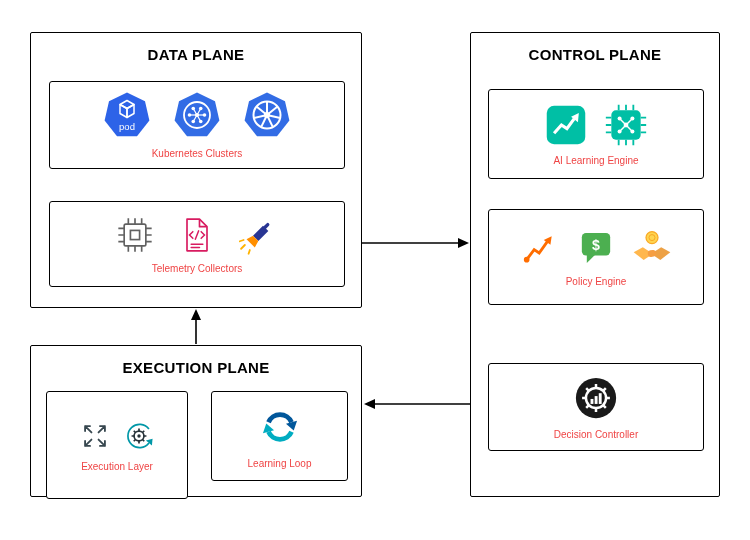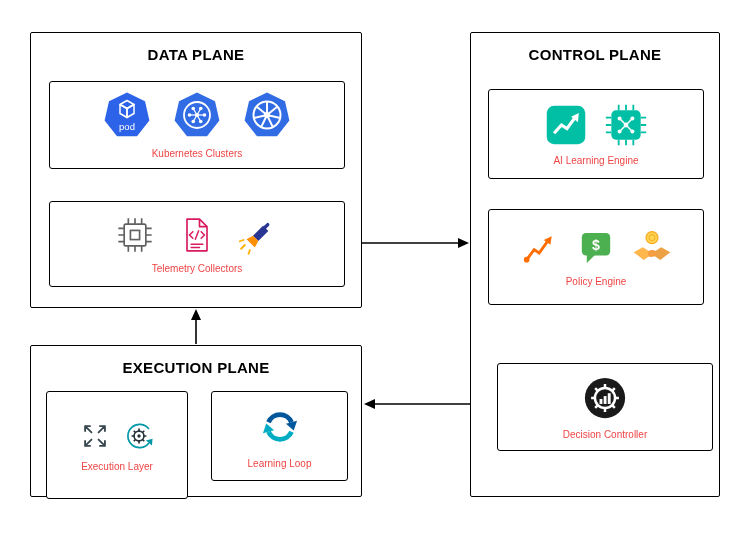--- a/index.html
+++ b/index.html
@@ -175,21 +175,21 @@
           <circle cx="24" cy="11.5" r="7.2" fill="#FFD54F" stroke="#F9A825" stroke-width="1.5"></circle>
           <circle cx="24" cy="11.5" r="3.6" fill="none" stroke="#F9A825" stroke-width="1.2"></circle>
           <polygon points="2,29 13,23 25,31 14,38.5" fill="#FFB74D"></polygon>
           <polygon points="46,29 35,23 23,31 34,38.5" fill="#EDA145"></polygon>
           <rect x="19" y="26.5" width="10" height="8" rx="3.5" fill="#F59E42" transform="rotate(-8 24 30.5)"></rect>
         </svg>
       </div>
       <div class="node-label">Policy Engine</div>
     </div>
 
-    <div class="node" style="left:17px; top:330px; width:216px; height:88px;margin-left:9px;">
+    <div class="node" style="left:17px; top:330px; width:216px; height:88px;">
       <div class="icon-row">
         <svg width="46" height="46" viewBox="0 0 48 48">
           <circle cx="24" cy="24" r="21" fill="#1A1A1A"></circle>
           <g stroke="#fff" stroke-width="2.6" fill="none">
             <circle cx="24" cy="24" r="10.5"></circle>
             <path d="M34.5,24H38.5 M31.42,31.42L34.25,34.25 M24,34.5V38.5 M16.58,31.42L13.75,34.25 M13.5,24H9.5 M16.58,16.58L13.75,13.75 M24,13.5V9.5 M31.42,16.58L34.25,13.75"></path>
           </g>
           <g fill="#fff">
             <rect x="18.3" y="25" width="3" height="5.2"></rect>
             <rect x="22.6" y="22" width="3" height="8.2"></rect>

